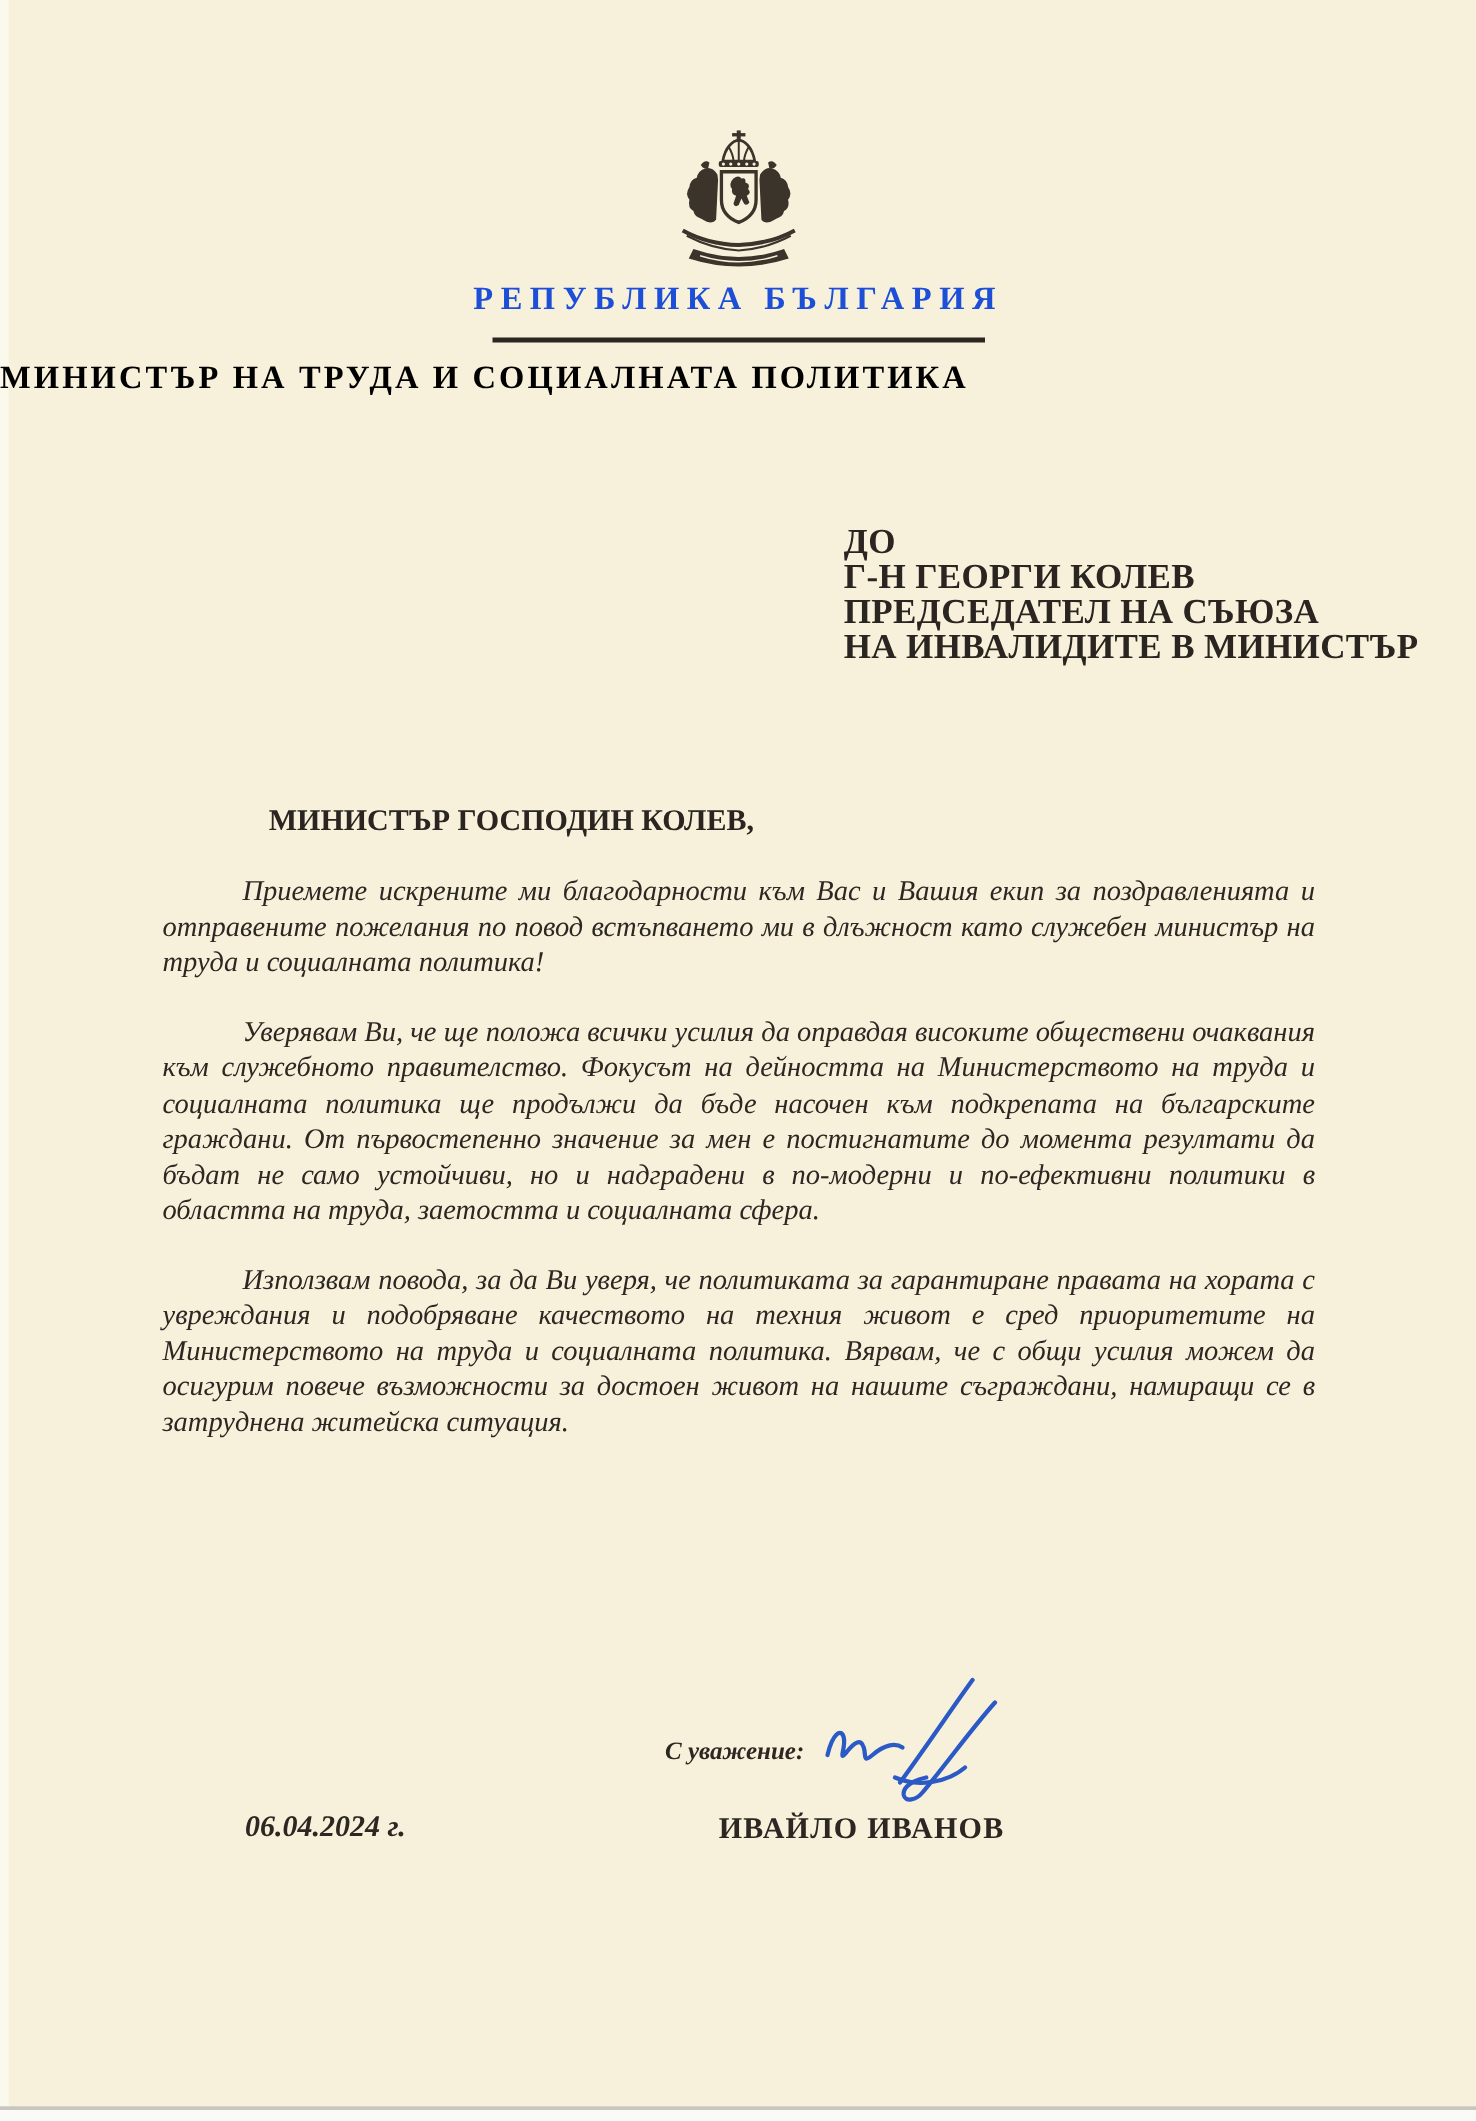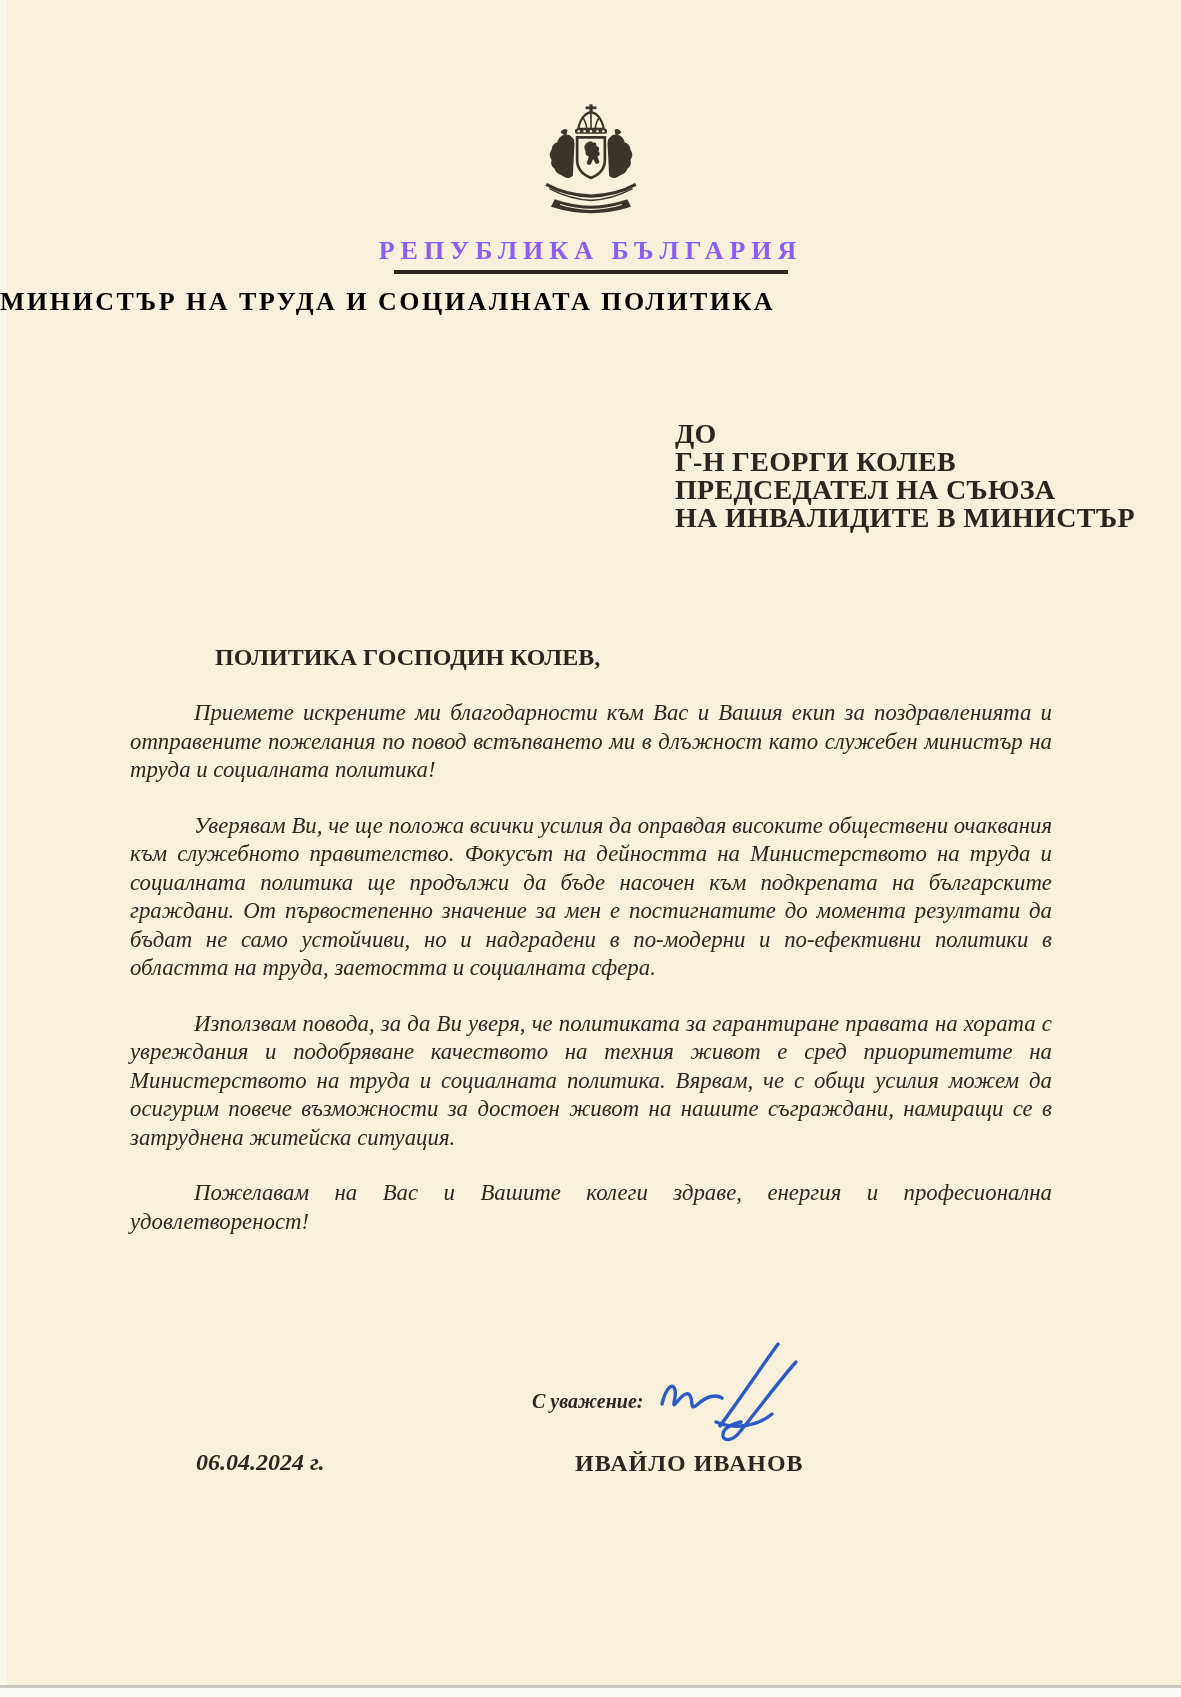--- a/index.html
+++ b/index.html
@@ -18,23 +18,23 @@
     background: #fcf9ef; opacity: .85;
   }
   .edge-bottom {
     position: absolute; left: 0; bottom: 0; width: 100%; height: 9px;
     background: #fafaf6; border-top: 3px solid #c9c6c0;
   }
   .coat {
     position: absolute; top: 104px; left: 50%; transform: translateX(-50%);
   }
   .republic-title {
-    position: absolute; top: 236px; left: 0; width: 100%;
+    position: absolute; top: 224px; left: 0; width: 100%;
     text-align: center; font-weight: bold; font-size: 26px;
-    letter-spacing: 6px; color: #8b5cf6;
+    letter-spacing: 6px; color: #1d4ed8;
   }
   .title-underline {
     position: absolute; top: 270px; left: 50%; transform: translateX(-50%);
     width: 394px; height: 4px; background: #2b2620;
   }
   .ministry-title {
     position: absolute; top: 287px; left: 0; width: 100%;
     text-align: left; font-weight: bold; font-size: 26px;
     letter-spacing: 2.5px; color: #000000;
   }
@@ -114,27 +114,26 @@
   <div class="title-underline"></div>
   <div class="ministry-title">МИНИСТЪР НА ТРУДА И СОЦИАЛНАТА ПОЛИТИКА</div>
 
   <div class="recipient">
     <div>ДО</div>
     <div>Г-Н ГЕОРГИ КОЛЕВ</div>
     <div>ПРЕДСЕДАТЕЛ НА СЪЮЗА</div>
     <div>НА ИНВАЛИДИТЕ В МИНИСТЪР</div>
   </div>
 
-  <div class="salutation">ПОЛИТИКА ГОСПОДИН КОЛЕВ,</div>
+  <div class="salutation">МИНИСТЪР ГОСПОДИН КОЛЕВ,</div>
 
   <div class="body-text">
     <p>Приемете искрените ми благодарности към Вас и Вашия екип за поздравленията и отправените пожелания по повод встъпването ми в длъжност като служебен министър на труда и социалната политика!</p>
     <p>Уверявам Ви, че ще положа всички усилия да оправдая високите обществени очаквания към служебното правителство. Фокусът на дейността на Министерството на труда и социалната политика ще продължи да бъде насочен към подкрепата на българските граждани. От първостепенно значение за мен е постигнатите до момента резултати да бъдат не само устойчиви, но и надградени в по-модерни и по-ефективни политики в областта на труда, заетостта и социалната сфера.</p>
     <p>Използвам повода, за да Ви уверя, че политиката за гарантиране правата на хората с увреждания и подобряване качеството на техния живот е сред приоритетите на Министерството на труда и социалната политика. Вярвам, че с общи усилия можем да осигурим повече възможности за достоен живот на нашите съграждани, намиращи се в затруднена житейска ситуация.</p>
-    <p>Пожелавам на Вас и Вашите колеги здраве, енергия и професионална удовлетвореност!</p>
   </div>
 
   <div class="closing">С уважение:</div>
 
   <div class="signature-svg">
     <svg viewBox="0 0 160 110" width="160" height="110" aria-hidden="true">
       <g fill="none" stroke="#2b59c6" stroke-width="3.4" stroke-linecap="round" stroke-linejoin="round">
         <path d="M12 68 C16 51 23 46 25 54 C27 62 20 74 27 66 C34 57 39 55 41 62 C43 68 40 75 48 68 C57 60 66 58 72 62"></path>
         <path d="M128 8 C112 30 92 60 70 90"></path>
         <path d="M146 26 C128 46 108 74 88 98 C83 104 74 106 73 100 C72 93 81 88 91 86"></path>

